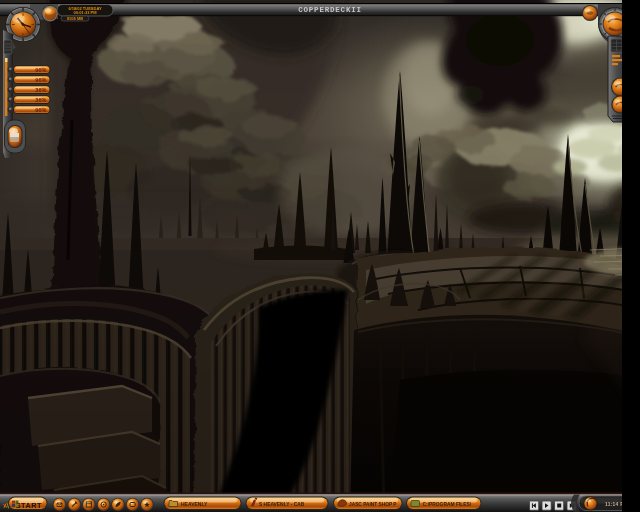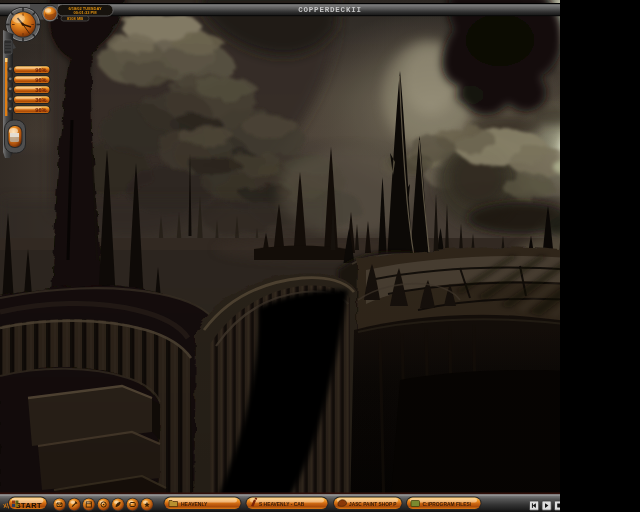--- a/index.html
+++ b/index.html
@@ -1,17 +1,17 @@
 <!DOCTYPE html>
 <html><head>
 <meta charset="utf-8">
 <style>
   html,body{margin:0;padding:0;width:640px;height:512px;overflow:hidden;background:#000;
     font-family:"Liberation Sans",sans-serif;}
-  #stage{position:relative;width:560px;height:512px;overflow:hidden;}
+  #stage{position:relative;width:622px;height:512px;overflow:hidden;}
   #wall{position:absolute;left:0;top:0;}
   .abs{position:absolute;}
 </style>
 </head>
 <body>
 <div id="stage">
 <svg id="wall" width="640" height="512" viewBox="0 0 640 512">
 <defs>
   <filter id="desat" x="0" y="0" width="100%" height="100%">
           <feColorMatrix type="saturate" values="0.82"></feColorMatrix>

